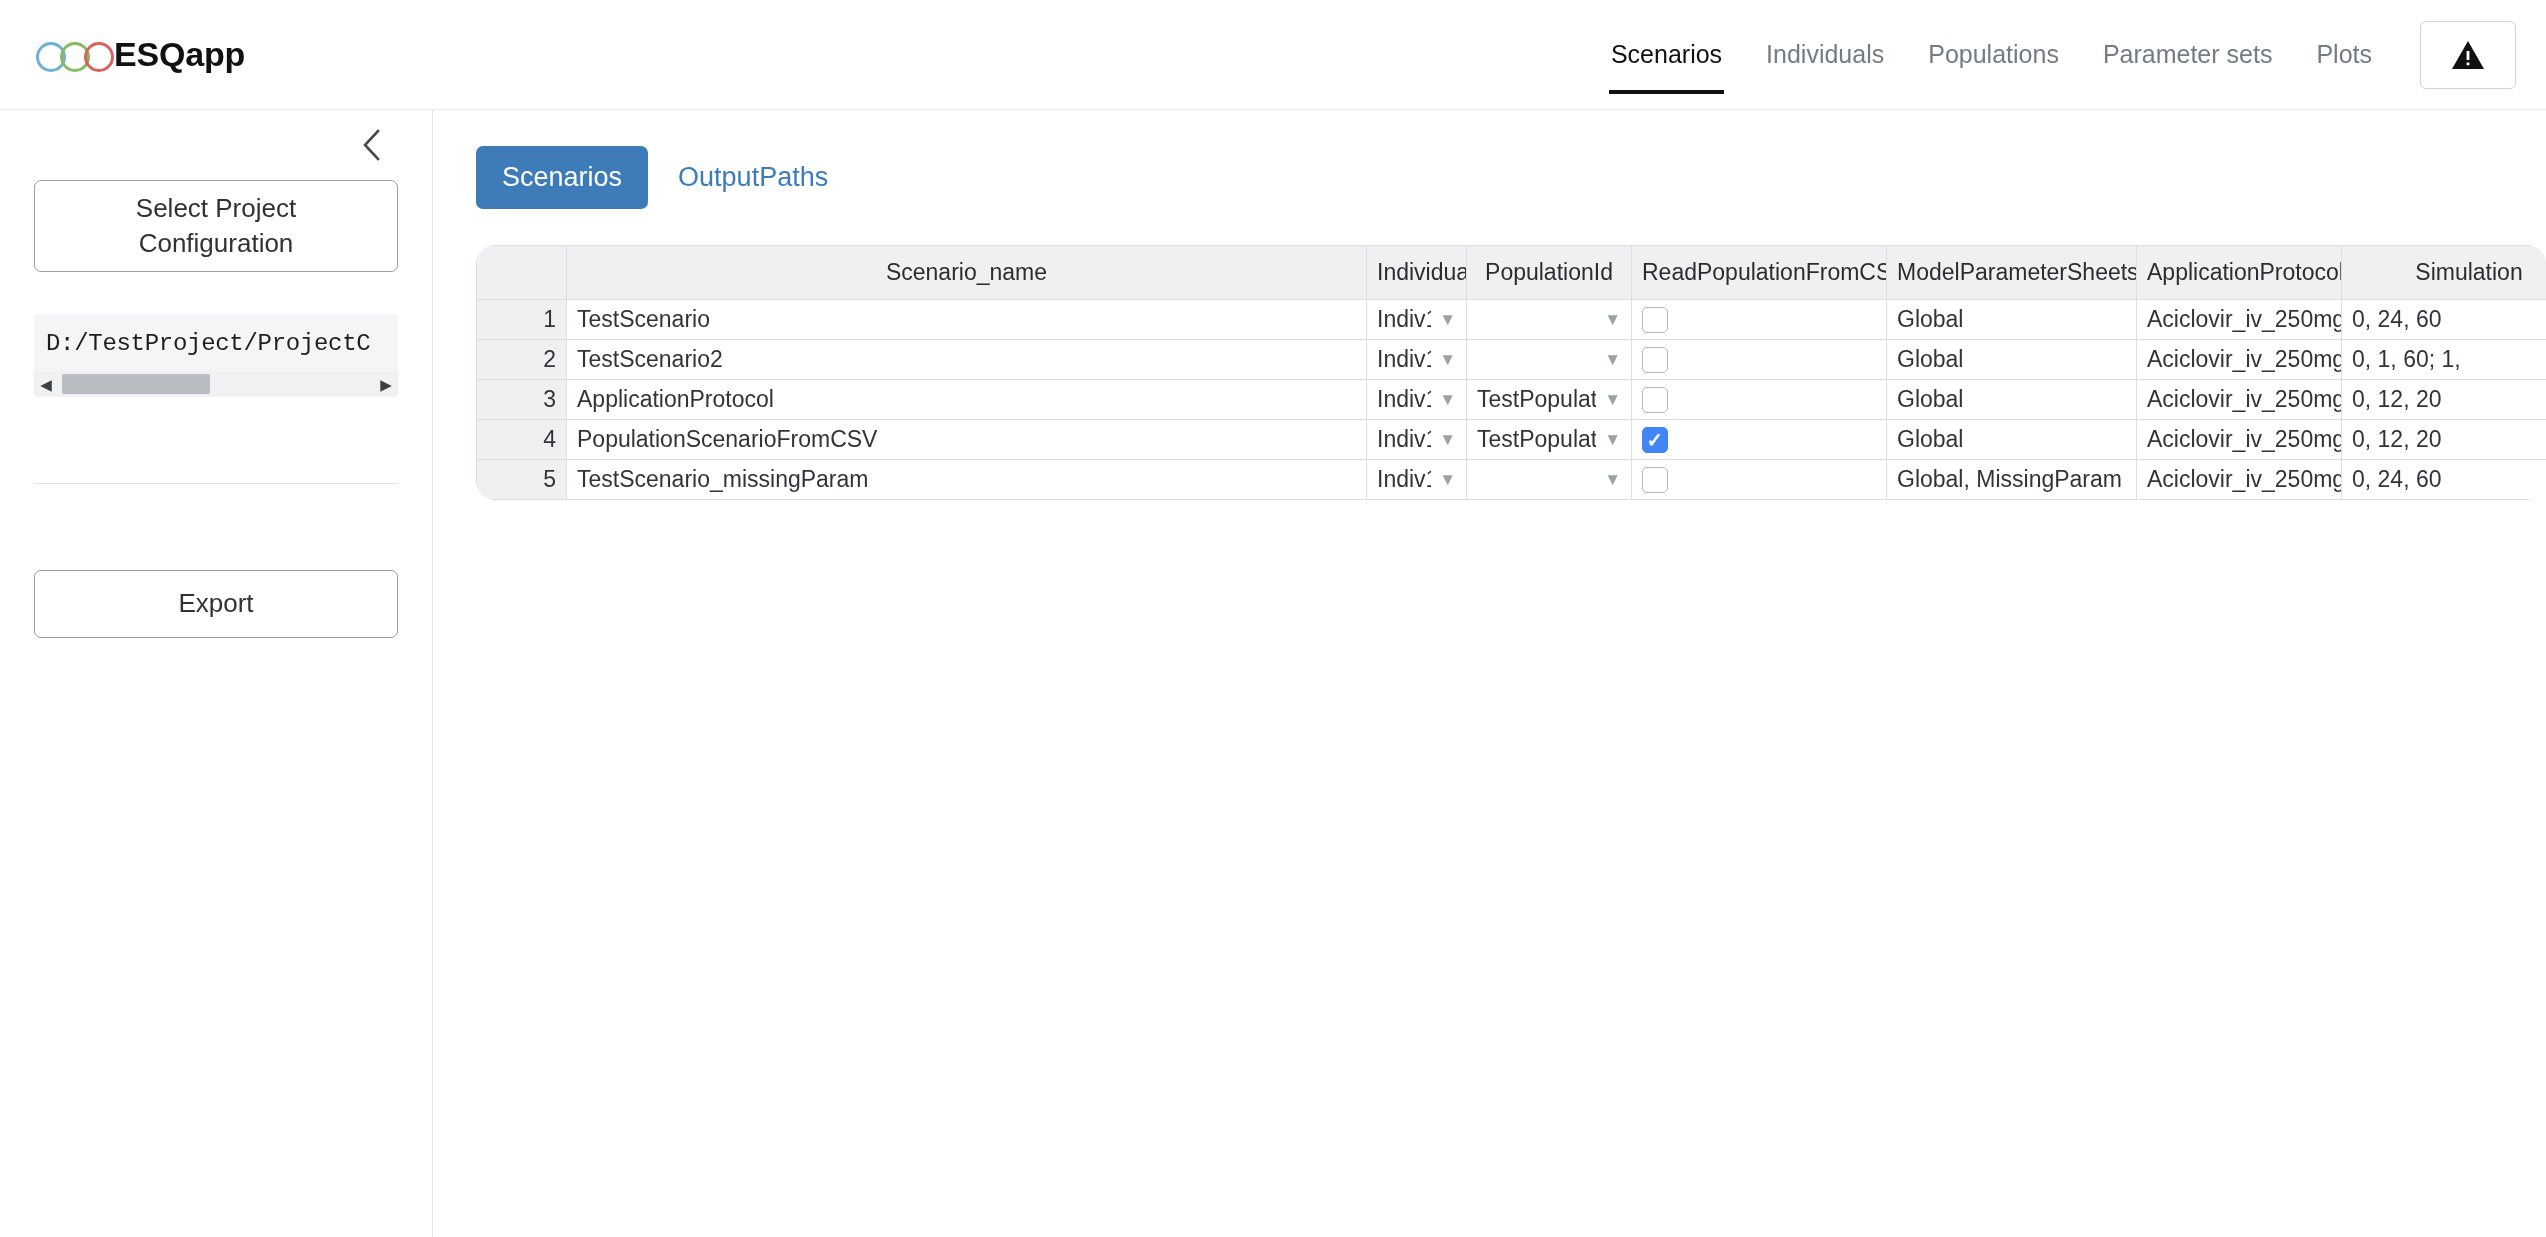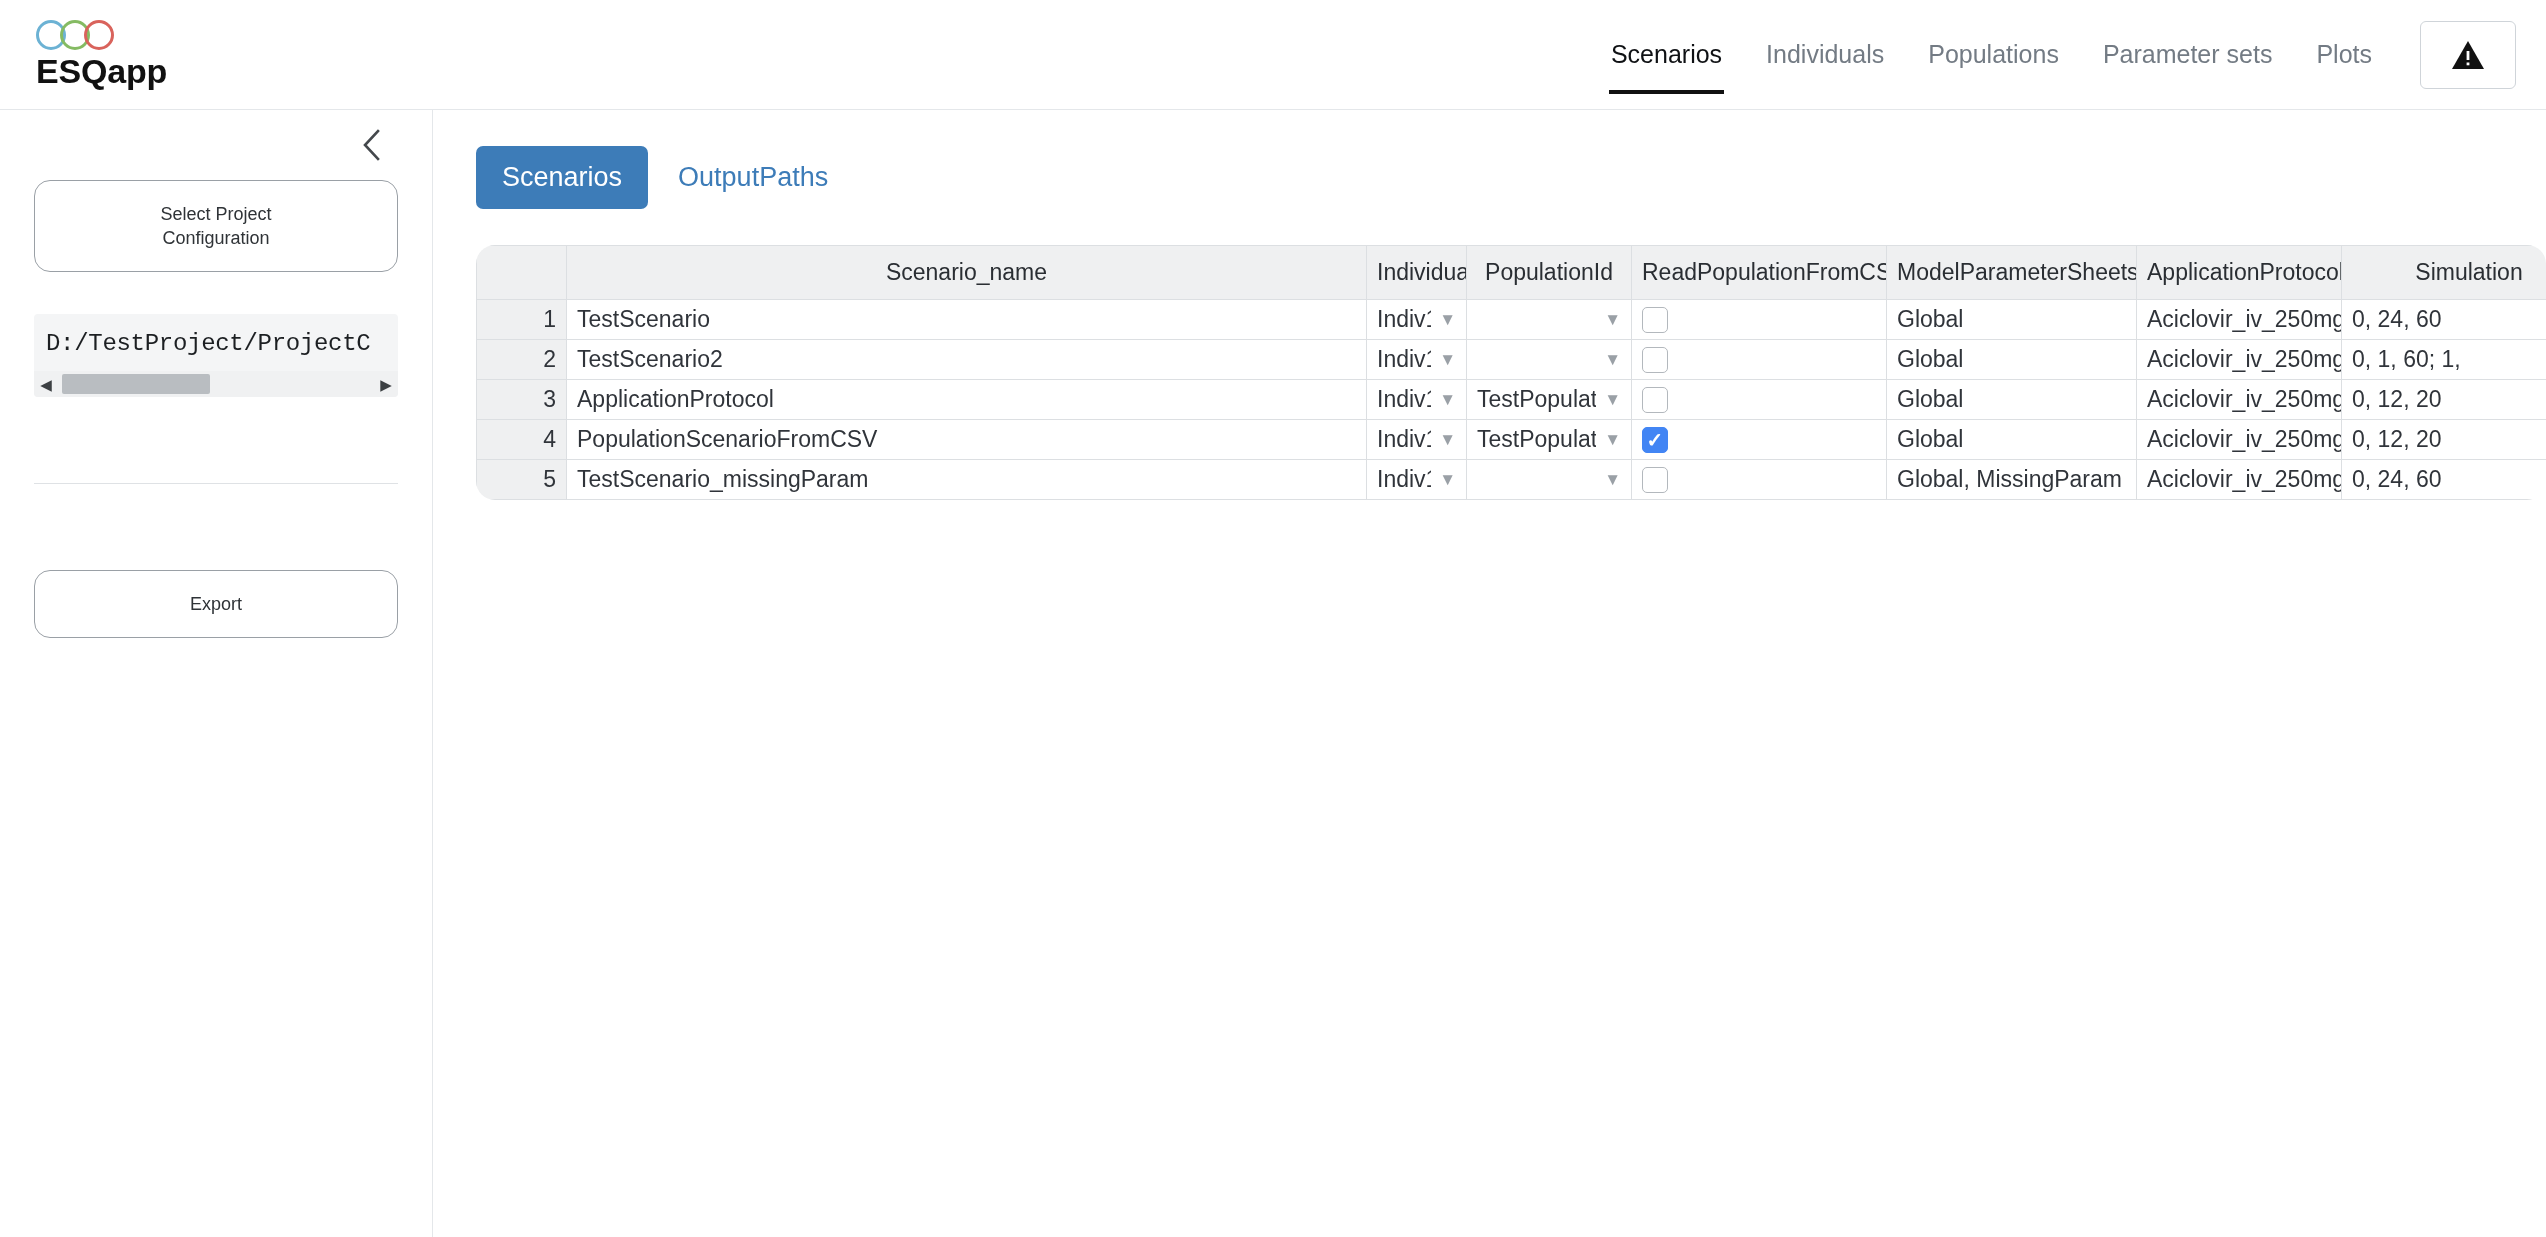--- a/index.html
+++ b/index.html
@@ -26,22 +26,21 @@
     background: #ffffff;
     border-bottom: 1px solid #e4e7ea;
     display: flex;
     align-items: center;
     padding: 0 30px 0 36px;
     position: relative;
   }
 
   .brand {
     display: flex;
-    align-items: flex-start;
-    flex-direction: column;
+    align-items: flex-end;
   }
 
   .logo-rings {
     display: flex;
     align-items: center;
     height: 34px;
   }
   .ring {
     width: 30px;
     height: 30px;
@@ -137,24 +136,24 @@
     height: 44px;
     display: flex;
     align-items: center;
     justify-content: center;
     cursor: pointer;
   }
 
   .side-btn {
     width: 100%;
     border: 1px solid #9aa0a6;
-    border-radius: 16px;
+    border-radius: 7px;
     background: #ffffff;
     color: #2f3337;
-    font-size: 18px;
+    font-size: 26px;
     font-family: "Liberation Sans", sans-serif;
     text-align: center;
     cursor: pointer;
     line-height: 1.35;
   }
 
   .select-project-btn {
     height: 92px;
     padding: 10px 18px;
     display: flex;

